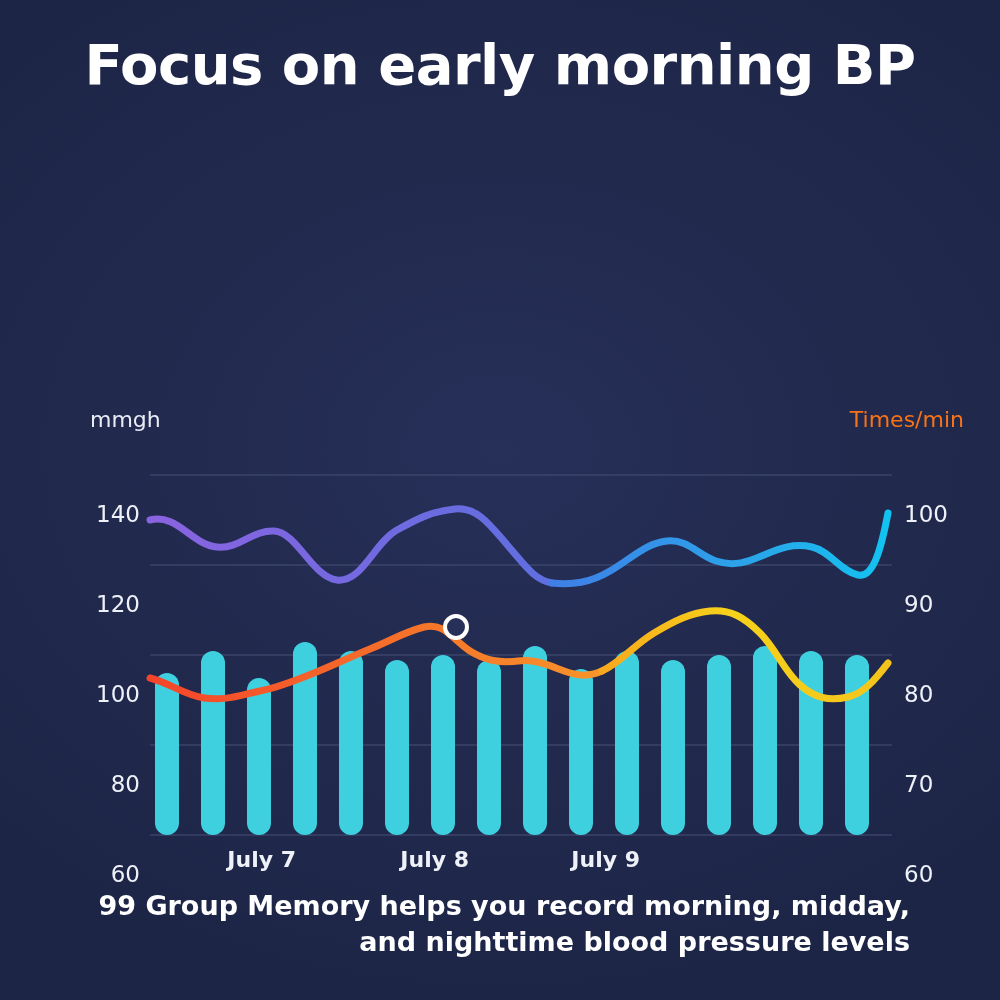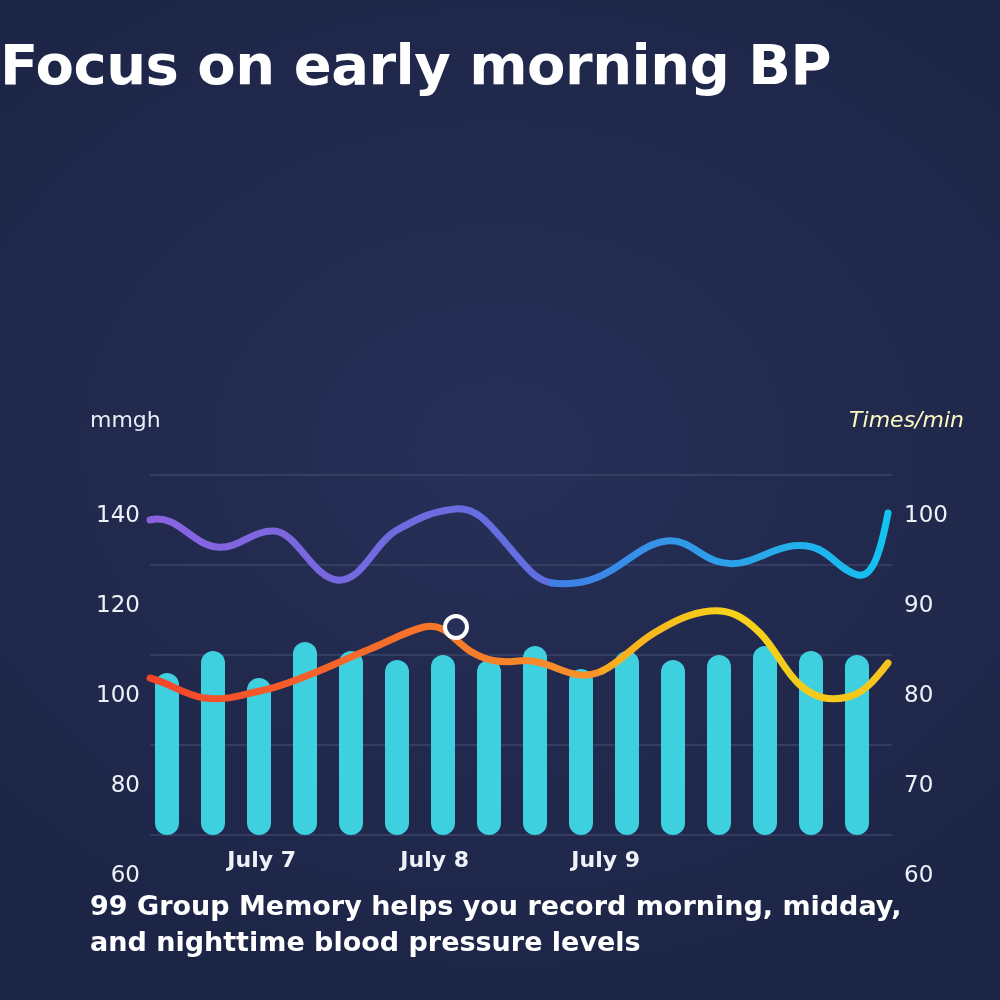--- a/index.html
+++ b/index.html
@@ -13,21 +13,21 @@
   
   .bg-sheen{
     position:absolute;inset:0;
     background:radial-gradient(ellipse 70% 55% at 50% 45%, #273059 0%, #222a4f 45%, #1d2547 100%);
     pointer-events:none;
   }
   .wrap{position:absolute;inset:0;}
 
   .title{
     position:absolute;left:0;right:0;top:36px;
-    text-align:left;
+    text-align:center;
     color:#ffffff;
     font-size:56px;
     font-weight:bold;
     letter-spacing:-0.5px;
     line-height:1.05;
   }
   .subtitle{
     position:absolute;left:110px;right:110px;top:126px;
     text-align:center;
     color:#eef1f8;
@@ -39,21 +39,21 @@
   .chart-area{
     position:absolute;
     left:12px;top:395px;width:1000px;height:470px;
   }
   .unit-left{
     position:absolute;left:78px;top:12px;
     color:#e9ecf5;font-size:22px;
   }
   .unit-right{
     position:absolute;right:48px;top:12px;
-    color:#fef9c3;font-size:22px;font-style:italic;
+    color:#f97316;font-size:22px;
   }
   .ytick{
     position:absolute;
     color:#eef1f8;font-size:23px;
     text-align:right;
     width:62px;
     margin-top:38px;
   }
   .ytick.left{left:66px;}
   .ytick.right{left:892px;text-align:left;}
@@ -63,21 +63,21 @@
     color:#eef1f8;font-size:22px;
     text-align:right;
     width:160px;
     font-weight:bold;
   }
 
   svg.plot{position:absolute;left:0;top:0;}
 
   .footer{
     position:absolute;left:90px;right:90px;top:888px;
-    text-align:left;color:#ffffff;
+    text-align:right;color:#ffffff;
     font-size:27px;font-weight:bold;line-height:1.35;
   }
 </style>
 </head>
 <body>
 
 <div class="bg-sheen"></div>
 
 <div class="wrap">
 

